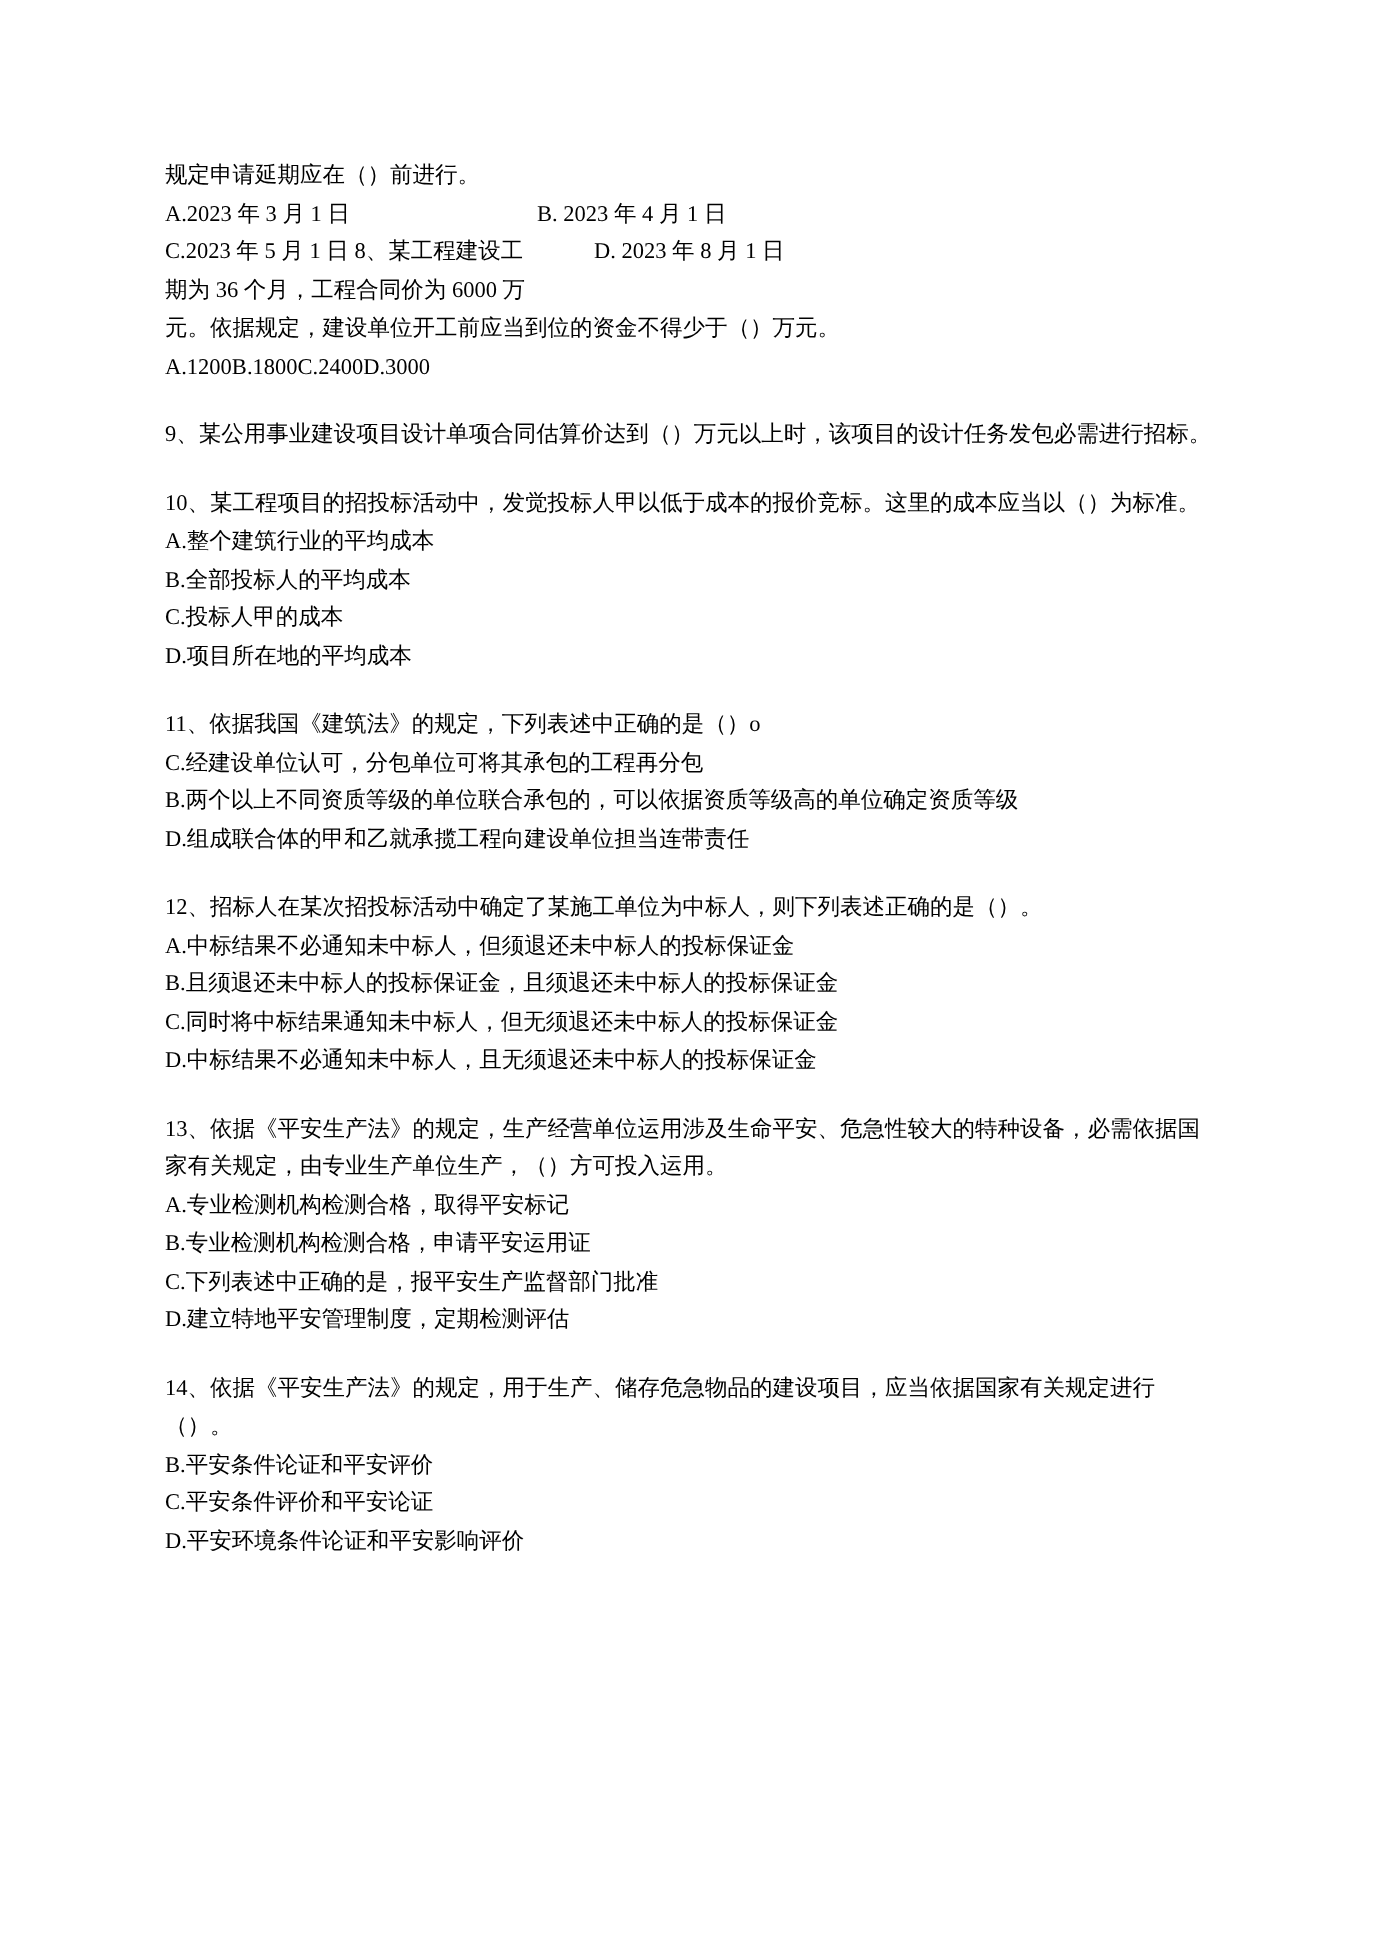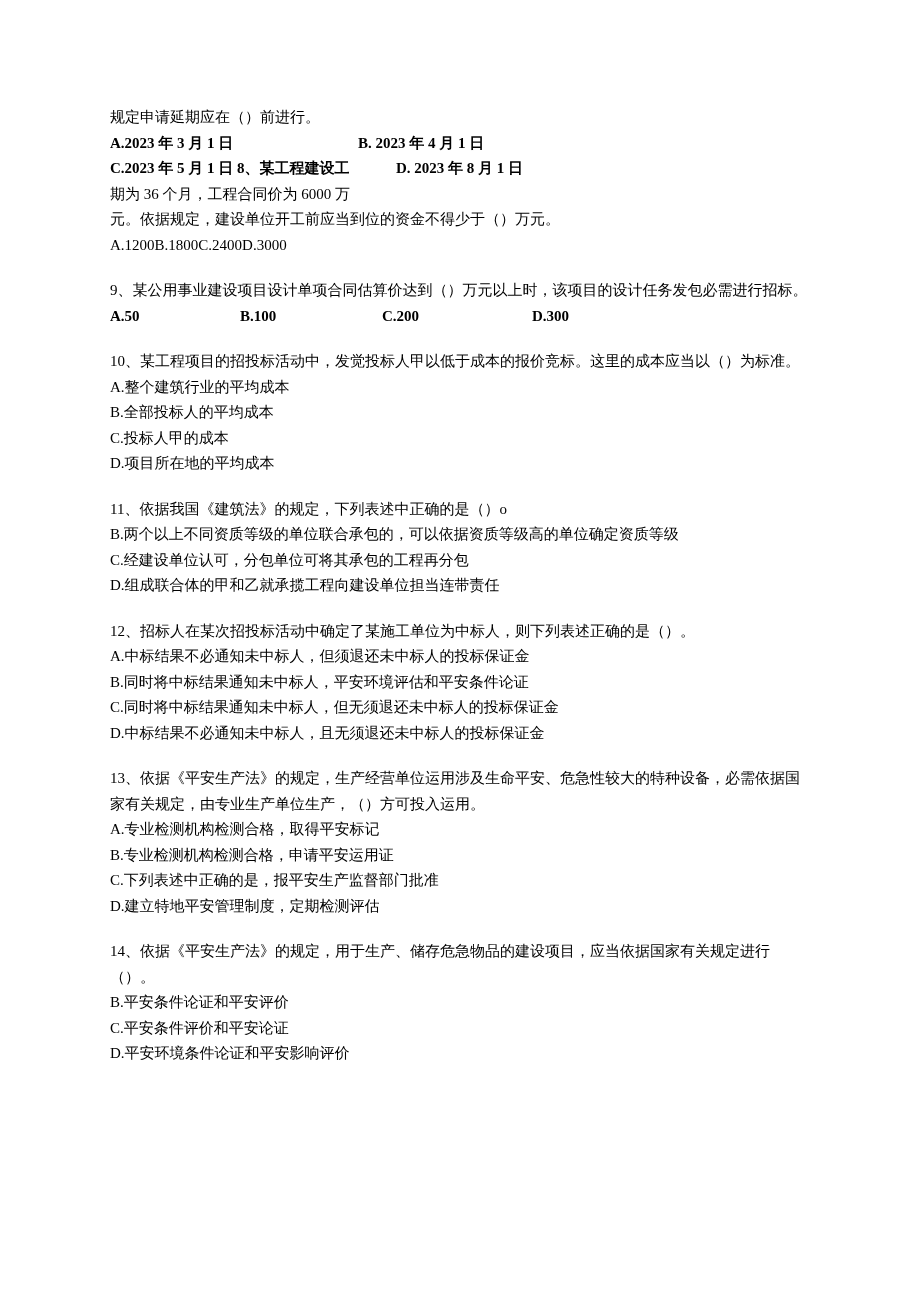--- a/index.html
+++ b/index.html
@@ -16,21 +16,20 @@
     min-height: 1301px;
     box-sizing: border-box;
     padding: 105px 110px 40px 110px;
   }
   .para {
     margin: 0;
   }
   .flex-row {
     display: flex;
     flex-wrap: wrap;
-    font-weight: bold;
   }
   .flex-row > span {
     flex: 0 0 auto;
   }
   .option-col {
     min-width: 230px;
   }
   .q-block {
     margin-bottom: 20px;
   }
@@ -50,47 +49,41 @@
       <span style="width:286px">C.2023 年 5 月 1 日 8、某工程建设工</span>
       <span>D. 2023 年 8 月 1 日</span>
     </div>
     <p class="para">期为 36 个月，工程合同价为 6000 万</p>
     <p class="para">元。依据规定，建设单位开工前应当到位的资金不得少于（）万元。</p>
     <p class="para">A.1200B.1800C.2400D.3000</p>
   </div>
 
   <div class="q-block">
     <p class="para">9、某公用事业建设项目设计单项合同估算价达到（）万元以上时，该项目的设计任务发包必需进行招标。</p>
-    <div class="flex-row">
-      <span style="width:130px">A.50</span>
-      <span style="width:142px">B.100</span>
-      <span style="width:150px">C.200</span>
-      <span>D.300</span>
-    </div>
   </div>
 
   <div class="q-block">
     <p class="para">10、某工程项目的招投标活动中，发觉投标人甲以低于成本的报价竞标。这里的成本应当以（）为标准。</p>
     <p class="para">A.整个建筑行业的平均成本</p>
     <p class="para">B.全部投标人的平均成本</p>
     <p class="para">C.投标人甲的成本</p>
     <p class="para">D.项目所在地的平均成本</p>
   </div>
 
   <div class="q-block">
     <p class="para">11、依据我国《建筑法》的规定，下列表述中正确的是（）o</p>
+    <p class="para">C.经建设单位认可，分包单位可将其承包的工程再分包</p>
     <p class="para">B.两个以上不同资质等级的单位联合承包的，可以依据资质等级高的单位确定资质等级</p>
-    <p class="para">C.经建设单位认可，分包单位可将其承包的工程再分包</p>
     <p class="para">D.组成联合体的甲和乙就承揽工程向建设单位担当连带责任</p>
   </div>
 
   <div class="q-block">
     <p class="para">12、招标人在某次招投标活动中确定了某施工单位为中标人，则下列表述正确的是（）。</p>
     <p class="para">A.中标结果不必通知未中标人，但须退还未中标人的投标保证金</p>
-    <p class="para">B.同时将中标结果通知未中标人，平安环境评估和平安条件论证</p>
+    <p class="para">B.且须退还未中标人的投标保证金，且须退还未中标人的投标保证金</p>
     <p class="para">C.同时将中标结果通知未中标人，但无须退还未中标人的投标保证金</p>
     <p class="para">D.中标结果不必通知未中标人，且无须退还未中标人的投标保证金</p>
   </div>
 
   <div class="q-block">
     <p class="para">13、依据《平安生产法》的规定，生产经营单位运用涉及生命平安、危急性较大的特种设备，必需依据国家有关规定，由专业生产单位生产，（）方可投入运用。</p>
     <p class="para">A.专业检测机构检测合格，取得平安标记</p>
     <p class="para">B.专业检测机构检测合格，申请平安运用证</p>
     <p class="para">C.下列表述中正确的是，报平安生产监督部门批准</p>
     <p class="para">D.建立特地平安管理制度，定期检测评估</p>

